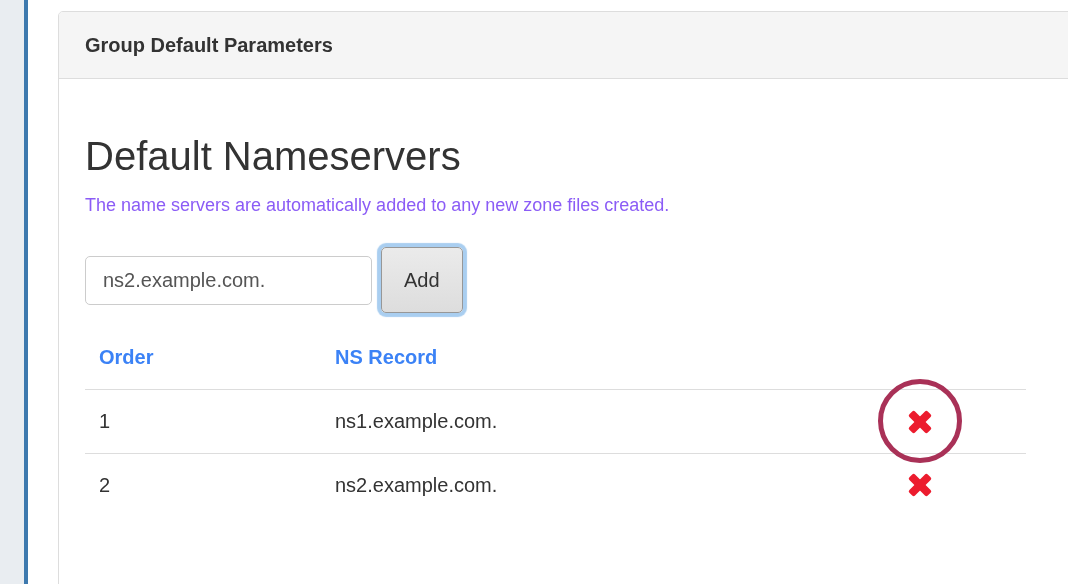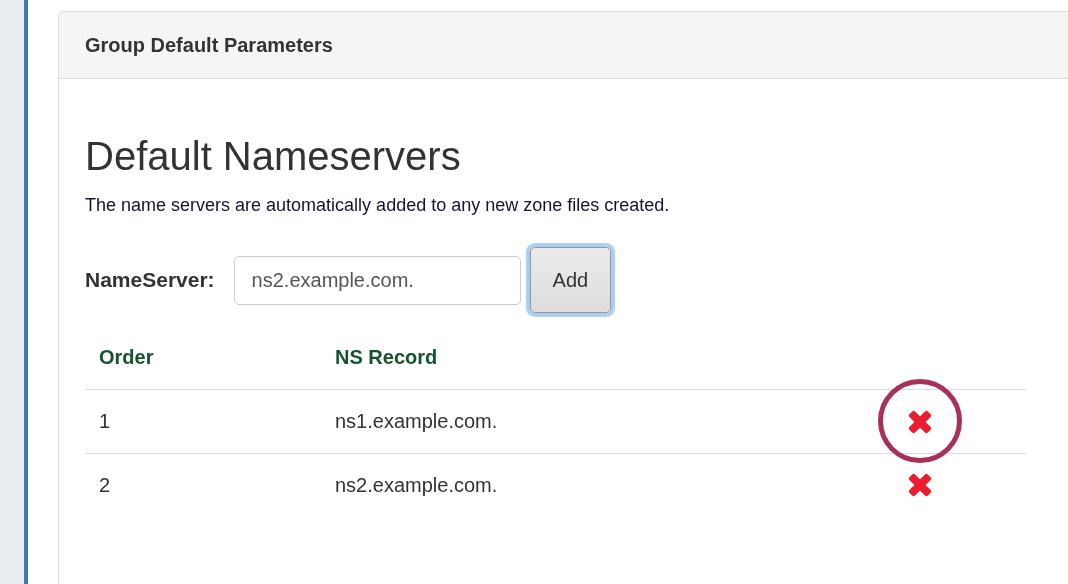--- a/index.html
+++ b/index.html
@@ -41,21 +41,21 @@
   }
   .panel-title { font-size: 20px; font-weight: bold; color: #333; }
 
   .panel-body { padding: 0 81px 0 26px; }
 
   .page-title {
     font-size: 40px; font-weight: 500; color: #333;
     margin: 54px 0 16px 0; line-height: 1.15;
   }
   .page-description {
-    font-size: 18px; color: #0f172a;
+    font-size: 18px; color: #8b5cf6;
     margin: 0 0 31px 0;
   }
 
   
   .ns-form { display: flex; align-items: center; }
   .ns-label {
     font-size: 21px; font-weight: bold; color: #333;
     margin-right: 19px; white-space: nowrap;
   }
   .ns-input {
@@ -83,21 +83,21 @@
   
   .ns-table {
     width: 100%;
     border-collapse: collapse;
     margin-top: 21px;
     font-size: 20px;
   }
   .ns-table th {
     text-align: left;
     font-weight: bold;
-    color: #14532d;
+    color: #3b82f6;
     padding: 12px 14px 20px 14px;
   }
   .ns-table td {
     border-top: 1px solid #ddd;
     padding: 19px 14px;
     color: #333;
     vertical-align: middle;
   }
   .col-order  { width: 236px; }
   .col-action { width: 212px; }
@@ -141,21 +141,20 @@
   <div class="panel">
     <div class="panel-header">
       <span class="panel-title">Group Default Parameters</span>
     </div>
 
     <div class="panel-body">
       <h1 class="page-title">Default Nameservers</h1>
       <p class="page-description">The name servers are automatically added to any new zone files created.</p>
 
       <div class="ns-form">
-        <span class="ns-label">NameServer:</span>
         <input class="ns-input" type="text" value="ns2.example.com." style="">
         <button class="add-btn">Add</button>
       </div>
 
       <table class="ns-table">
         <thead>
           <tr>
             <th class="col-order">Order</th>
             <th>NS Record</th>
             <th class="col-action"></th>

